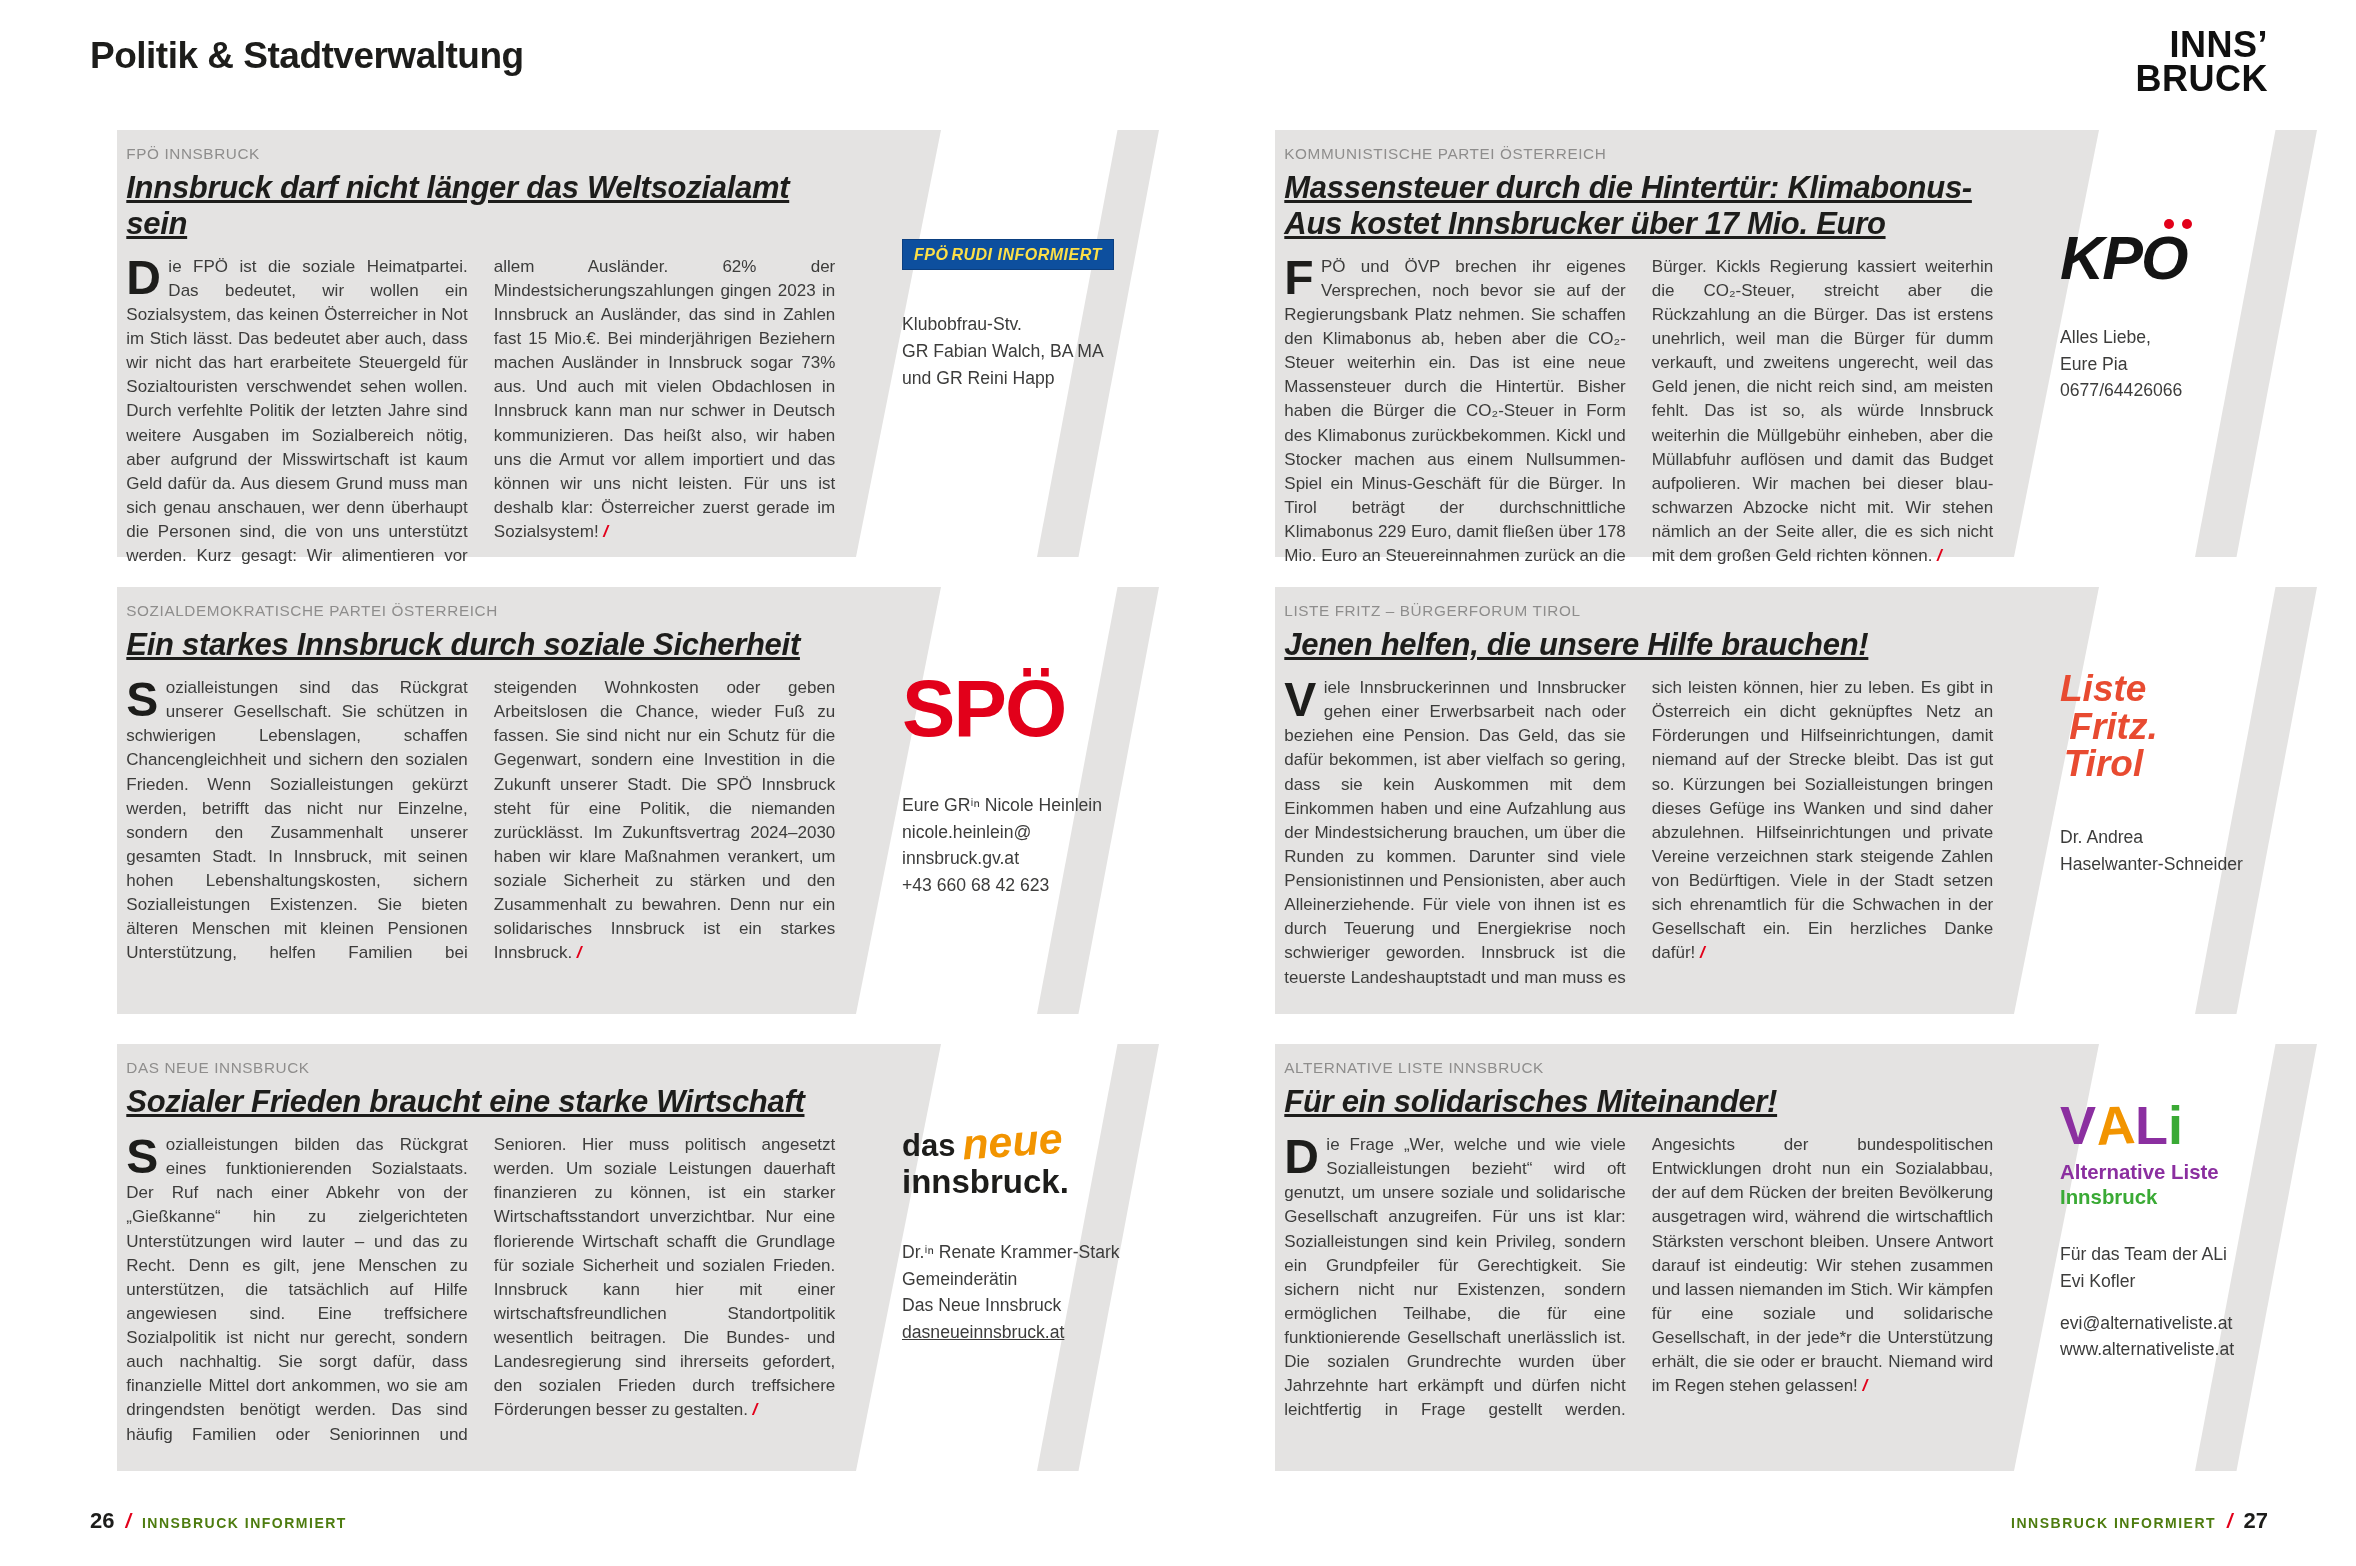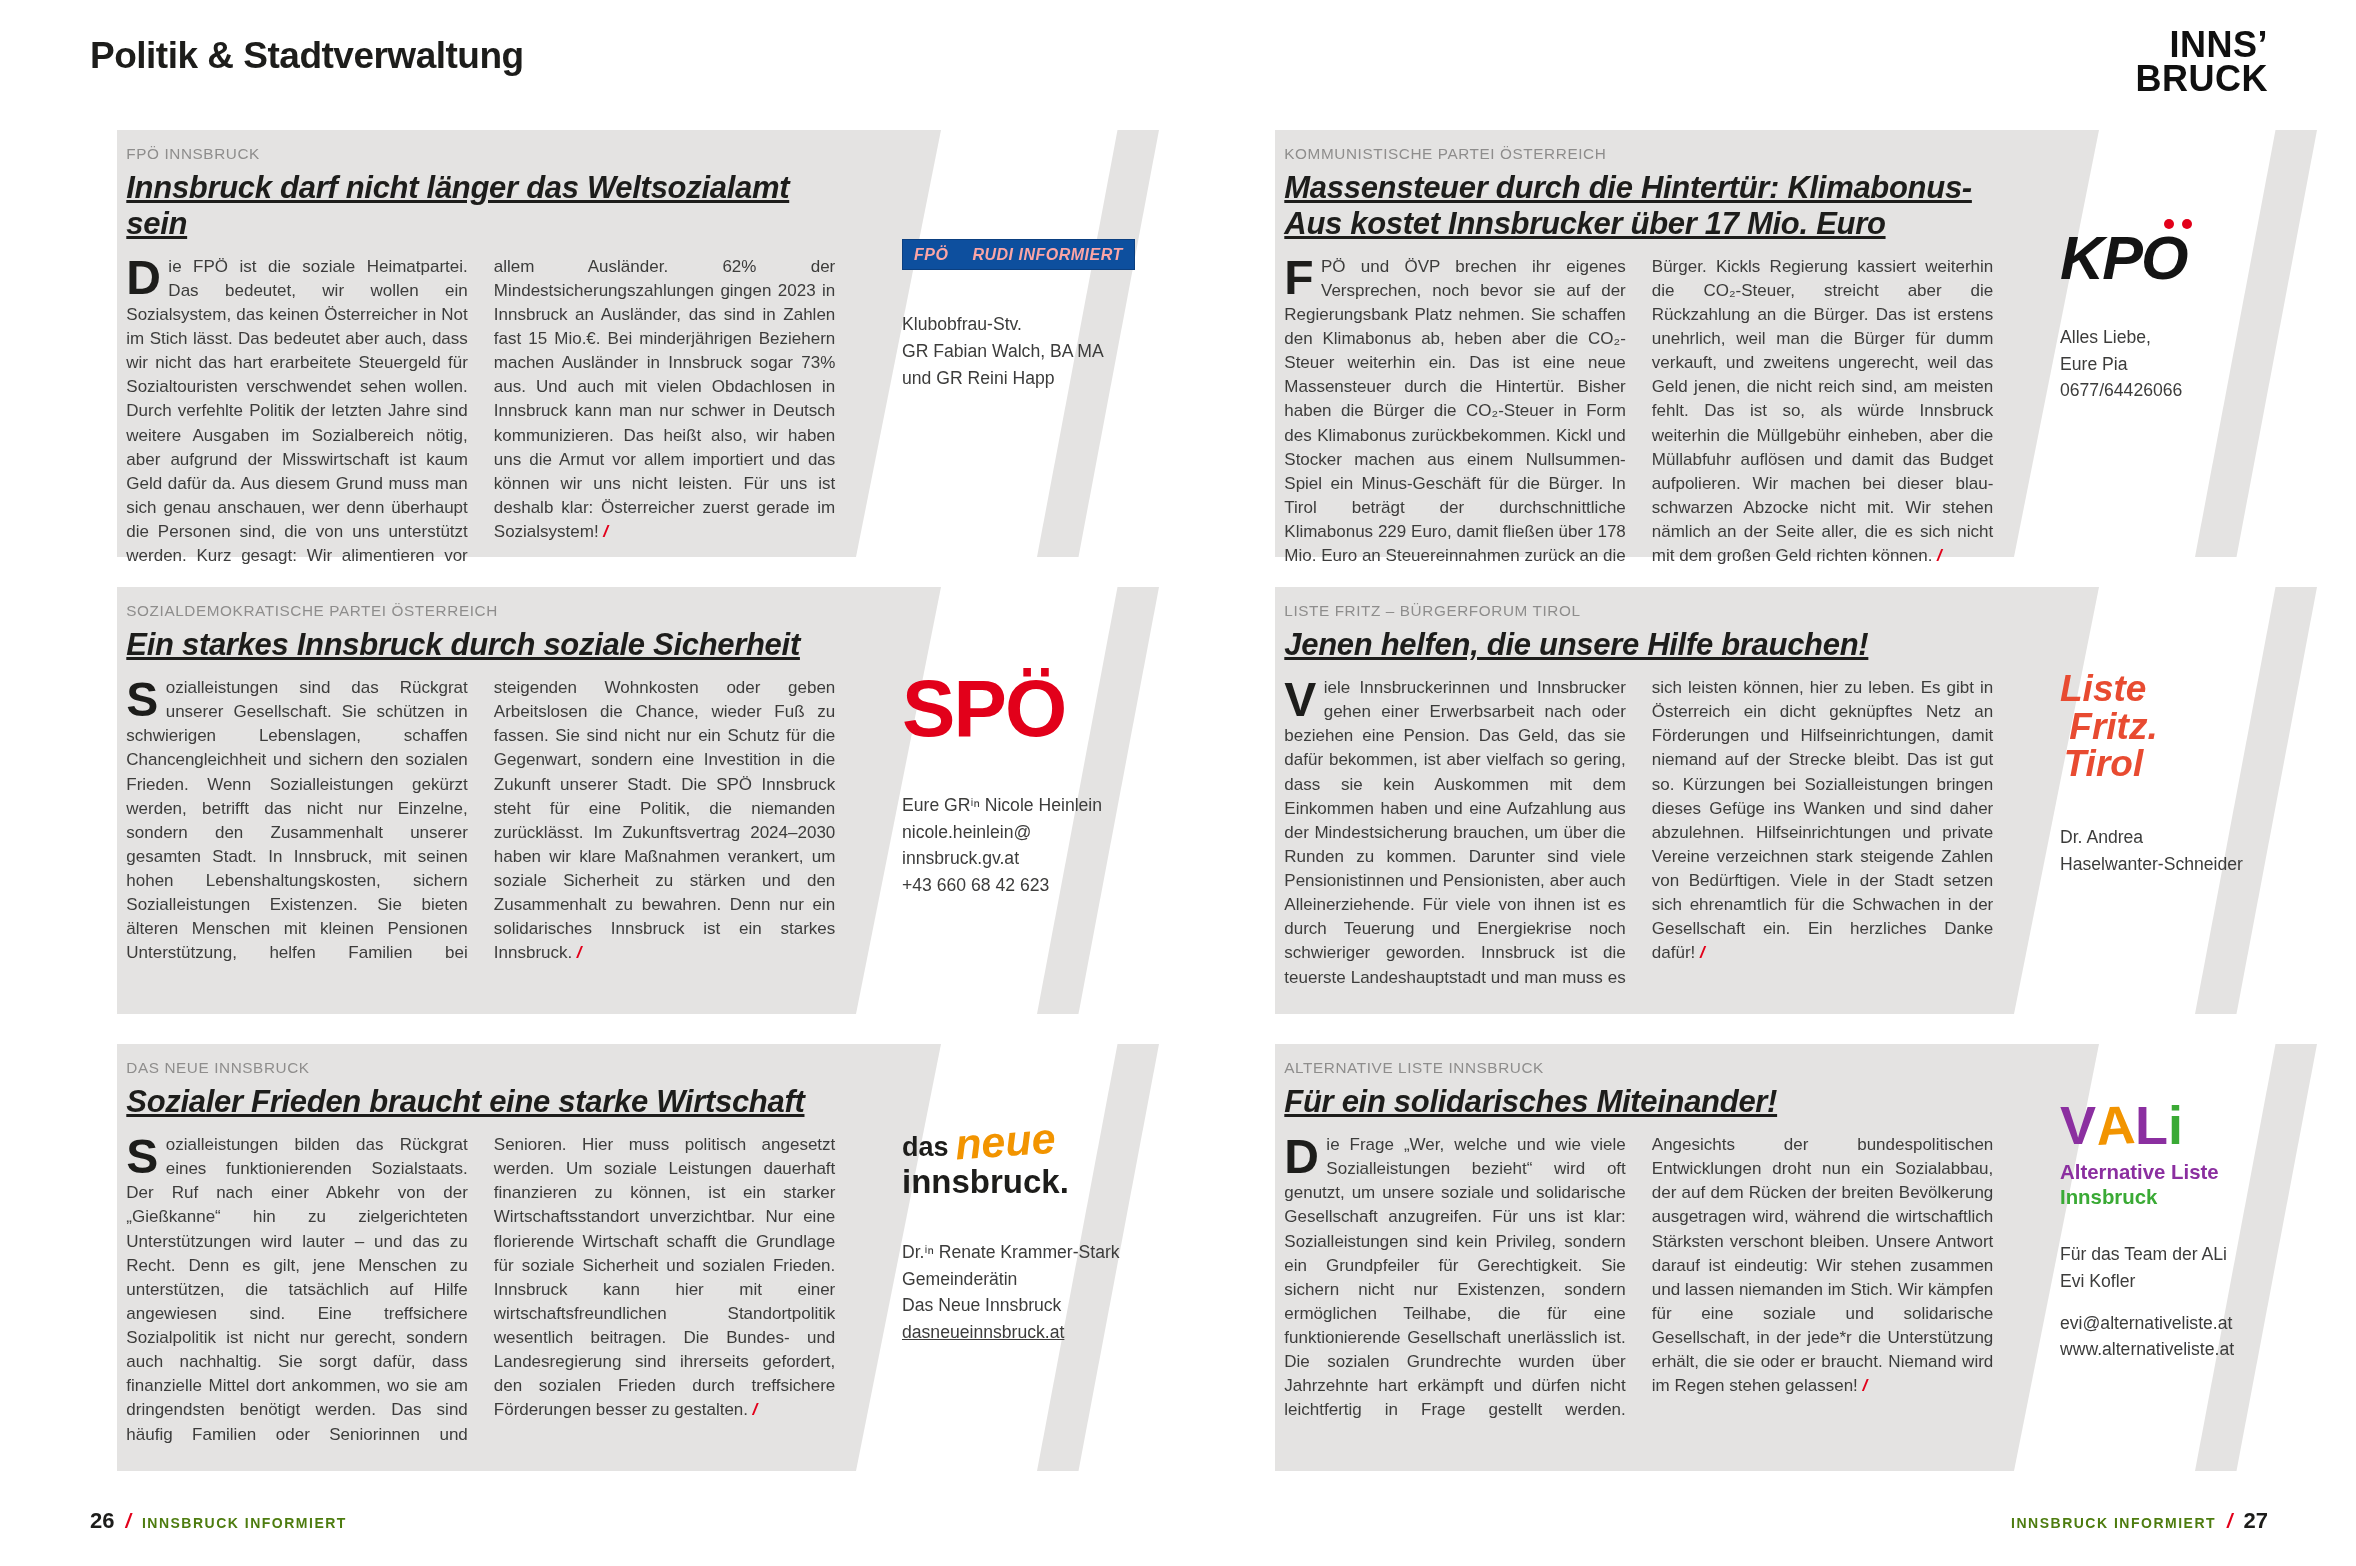--- a/index.html
+++ b/index.html
@@ -73,32 +73,32 @@
   .aside-kpo  .logo-wrap{margin-top:98px;}
   .aside-kpo  .contact{margin-top:35px;}
   .aside-fritz .logo-wrap{margin-top:83px;}
   .aside-fritz .contact{margin-top:41px;}
   .aside-ali  .logo-wrap{margin-top:54px;}
   .aside-ali  .contact{margin-top:32px;}
   .aside-ali  .contact-links{margin-top:15px;font-size:17.6px;line-height:1.52;}
 
   
   .logo-fpo{
-    display:inline-flex;align-items:center;gap:24px;
-    background:#0d4f9e;color:#fca5a5;
+    display:inline-flex;align-items:center;gap:3px;
+    background:#0d4f9e;color:#fde047;
     padding:5.6px 11px;font-size:16px;font-weight:800;font-style:italic;
     letter-spacing:0.5px;white-space:nowrap;border:1.9px solid #0b3f80;
   }
   .logo-spo{
     font-size:80px;font-weight:900;color:#e2001a;letter-spacing:-1.9px;
     line-height:1;
   }
   .logo-neue{line-height:1;}
   .logo-neue .neue-l1{display:flex;align-items:baseline;}
-  .logo-neue .neue-das{font-size:27px;font-weight:800;color:#1d1d1b;}
+  .logo-neue .neue-das{font-size:31px;font-weight:800;color:#1d1d1b;}
   .logo-neue .neue-neue{
     font-size:43px;font-weight:800;font-style:italic;color:#f29400;
     margin-left:6.5px;transform:rotate(-4deg);display:inline-block;
   }
   .logo-neue .neue-l2{font-size:33px;font-weight:800;color:#1d1d1b;margin-top:1.9px;}
   .logo-kpo{position:relative;display:inline-block;}
   .logo-kpo .kpo-letters{
     font-size:61px;font-weight:900;font-style:italic;color:#141414;
     letter-spacing:-1.9px;line-height:1;
   }

